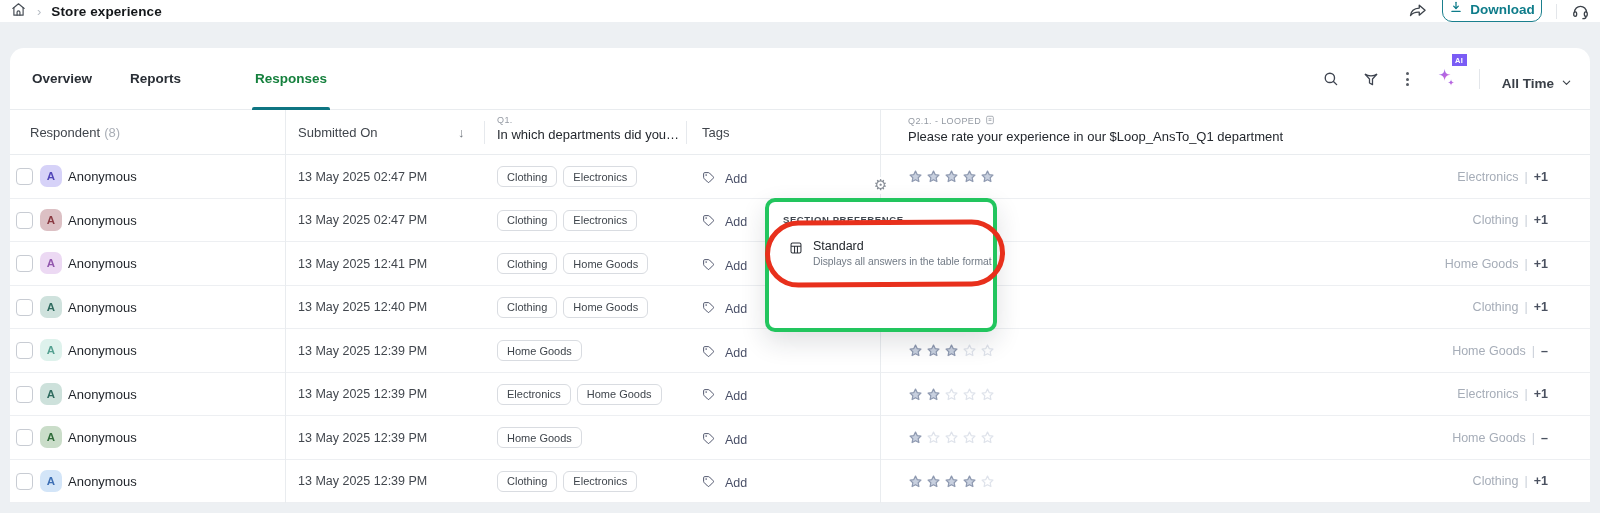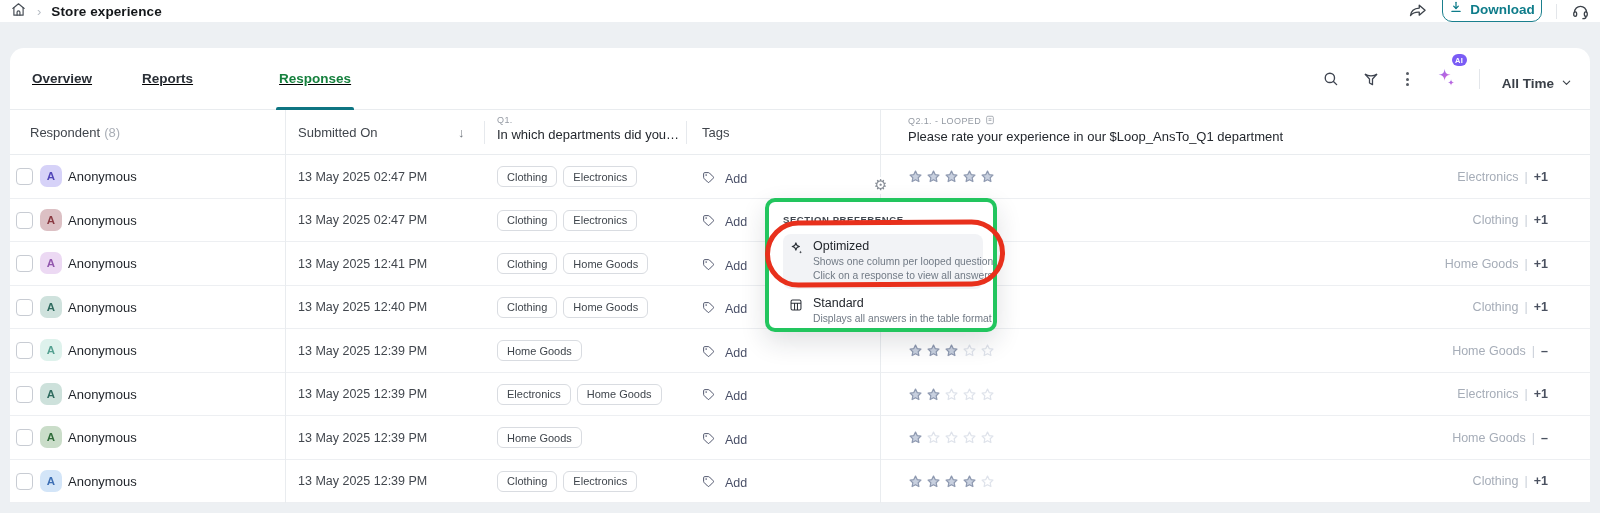--- a/index.html
+++ b/index.html
@@ -17,27 +17,27 @@
   .topbar-right { position:absolute; right:10px; top:0; height:22px; display:flex; align-items:center; gap:14px; }
   .dl-btn { position:relative; top:-5px; height:32px; width:100px; border:1.5px solid #1a7f8d; border-radius:10px; display:flex; align-items:flex-end; justify-content:center; gap:7px; padding-bottom:4px; background:#fff; color:#0e7c8a; font-size:13.5px; font-weight:700; }
   .vdiv { width:1px; height:15px; background:#e3e6ea; }
   .icon-btn svg { display:block; }
 
   
   .card { position:absolute; left:10px; top:48px; width:1580px; height:455px; background:#fff; border-radius:14px 14px 0 0; }
 
   
   .tabsrow { position:absolute; left:0; top:0; width:100%; height:62px; border-bottom:1px solid #e9ecef; }
-  .tabs { position:absolute; left:22px; top:0; height:62px; display:flex; gap:50px;text-decoration:underline; }
+  .tabs { position:absolute; left:22px; top:0; height:62px; display:flex; gap:38px; }
   .tab { position:relative; line-height:62px; font-size:13.5px; font-weight:600; color:#2a2f36; cursor:pointer; }
   .tab.active { color:#15803d;margin-left:36px; }
   .tab.active::after { content:""; position:absolute; left:-3px; right:-3px; bottom:0; height:3px; background:#0e7582; border-radius:2px 2px 0 0; }
   .toolbar { position:absolute; right:18px; top:0; height:62px; display:flex; align-items:center; gap:22px; }
   .ai-wrap { position:relative; }
-  .ai-badge { position:absolute; top:-12px; right:-10px; background:#7a5cf5; color:#fff; font-size:7.5px; font-weight:700; padding:1.5px 3.5px; border-radius:6px; letter-spacing:.3px; }
+  .ai-badge { position:absolute; top:-12px; right:-10px; background:#7a5cf5; color:#fff; font-size:7.5px; font-weight:700; padding:1.5px 3.5px; border-radius:0; letter-spacing:.3px; }
   .alltime { display:flex; align-items:center; gap:7px; font-size:13.5px; font-weight:700; color:#3a4048; cursor:pointer;margin-top:9px; }
   .kebab { display:flex; flex-direction:column; gap:2.5px; padding:2px 4px; }
   .kebab i { width:3px; height:3px; border-radius:50%; background:#565b63; }
 
   
   .thead { position:absolute; left:0; top:62px; width:100%; height:45px; border-bottom:1px solid #e9ecef; font-size:13px; color:#40454c; }
   .th-abs { position:absolute; top:0; height:45px; display:flex; align-items:center; }
   .count { color:#a9aeb6; margin-left:4px; }
   .sortarrow { position:absolute; left:448px; top:0; height:45px; display:flex; align-items:center; color:#70767e; font-size:13px; cursor:pointer; }
   .htick { position:absolute; top:11px; width:1px; height:23px; background:#e6e9ed; }
@@ -467,28 +467,20 @@
           <span class="extra">+1</span>
         </span>
       </div>
     </div>
 
   <span class="gear">⚙</span>
 
   <div class="popup">
     <div class="popup-title">SECTION PREFERENCE</div>
     <div id="popup-options">
-        <div class="opt hl">
-          <span class="oicon"><svg width="15" height="15" viewBox="0 0 24 24" fill="none" stroke="#2e333a" stroke-width="1.8" stroke-linejoin="round">
-              <path d="M11 3c.5 4 1.8 5.3 5.8 5.8-4 .5-5.3 1.8-5.8 5.8-.5-4-1.8-5.3-5.8-5.8 4-.5 5.3-1.8 5.8-5.8z"></path>
-              <path d="M18.5 15c.25 1.9.85 2.5 2.75 2.75-1.9.25-2.5.85-2.75 2.75-.25-1.9-.85-2.5-2.75-2.75 1.9-.25 2.5-.85 2.75-2.75z" fill="#2e333a" stroke="none"></path>
-            </svg></span>
-          <div class="olabel">Optimized</div>
-          <div class="odesc">Shows one column per looped question. Click on a response to view all answers</div>
-        </div>
         <div class="opt">
           <span class="oicon"><svg width="14" height="14" viewBox="0 0 24 24" fill="none" stroke="#2e333a" stroke-width="1.8">
               <rect x="3.5" y="3.5" width="17" height="17" rx="2.5"></rect>
               <path d="M3.5 9h17M9.5 9v11.5M14.5 9v11.5"></path>
             </svg></span>
           <div class="olabel">Standard</div>
           <div class="odesc">Displays all answers in the table format</div>
         </div>
       </div>
   </div>

